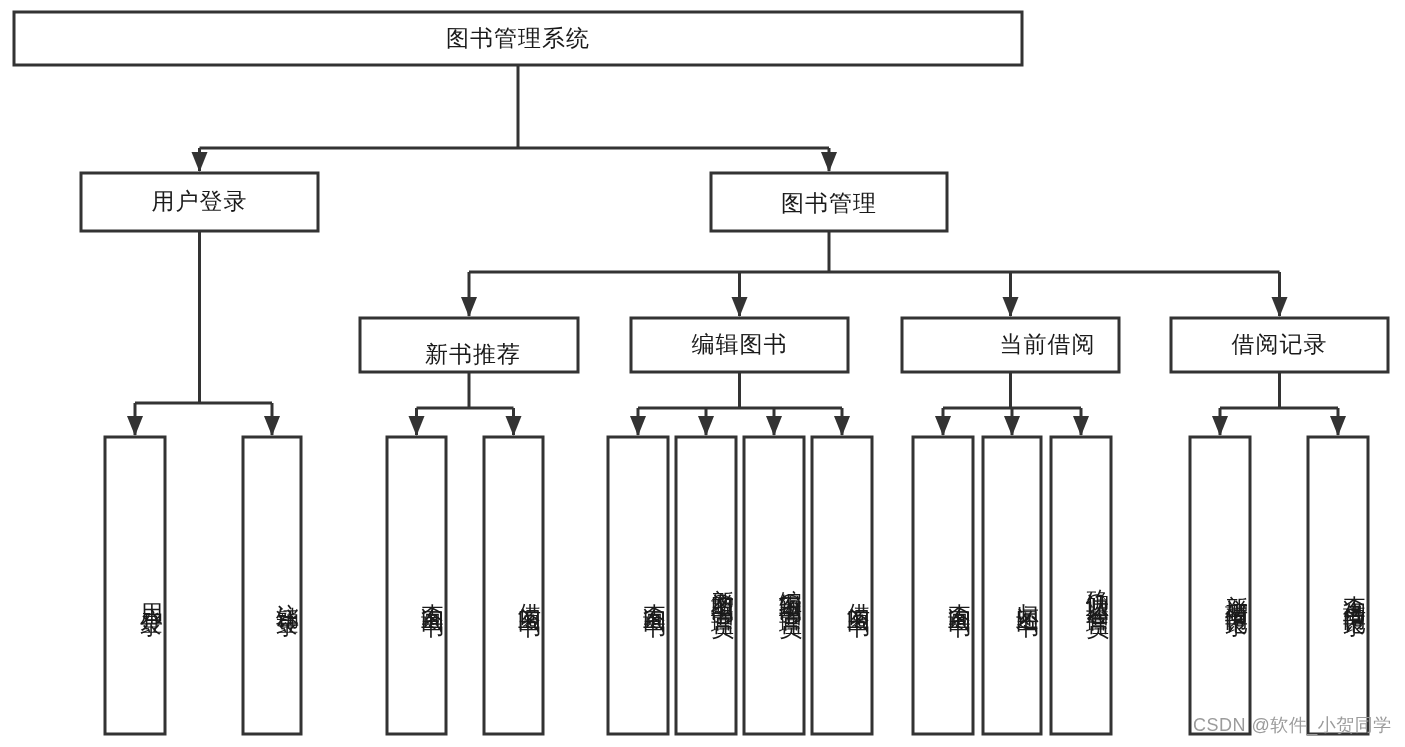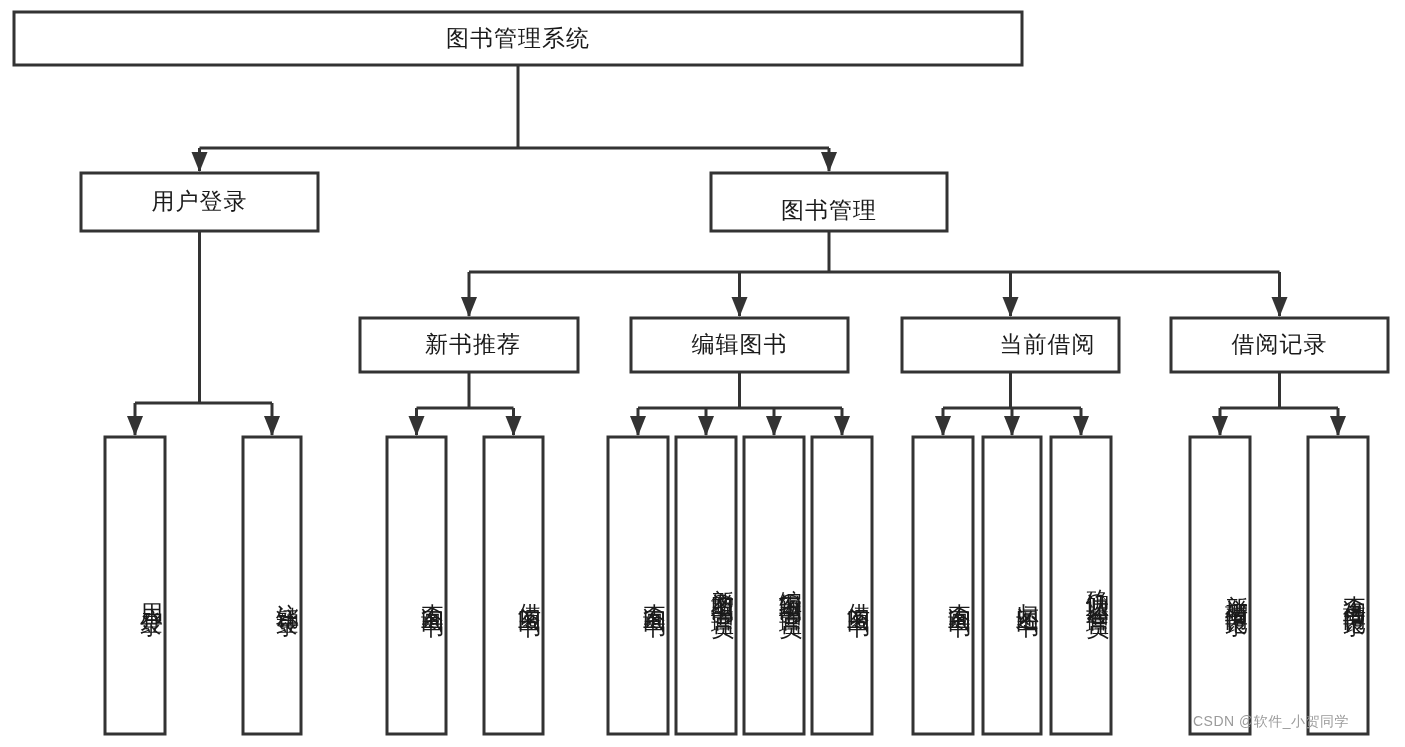--- a/index.html
+++ b/index.html
@@ -66,21 +66,21 @@
     justify-content: center;
     padding-top: 14px;
   }
   .node-label.vertical.tall-start {
     padding-top: 6px;
   }
   .watermark {
     position: absolute;
     left: 1193px;
     top: 713px;
-    font-size: 14px;
+    font-size: 18px;
     color: #9b9b9b;
     font-family: "Liberation Sans", sans-serif;
     white-space: nowrap;
     letter-spacing: 0.5px;
   }
 </style>
 </head>
 <body>
 
 <div id="diagram-root">
@@ -166,22 +166,22 @@
         <path d="M 1220 408 L 1220 435" class="connector"></path>
         <polygon points="1212,416 1228,416 1220,436" class="arrow-head"></polygon>
         <path d="M 1338 408 L 1338 435" class="connector"></path>
         <polygon points="1330,416 1346,416 1338,436" class="arrow-head"></polygon>
       </g>
   </svg>
 
   <div id="labels-layer">
       <div class="node-label horizontal" style="left: 14px; top: 12px; width: 1008px; height: 53px;">图书管理系统</div>
       <div class="node-label horizontal" style="left: 81px; top: 173px; width: 237px; height: 58px;">用户登录</div>
-      <div class="node-label horizontal" style="left: 711px; top: 180px; width: 236px; height: 62px;">图书管理</div>
-      <div class="node-label horizontal" style="left: 360px; top: 318px; width: 186px; height: 54px; padding-left: 40px;">新书推荐</div>
+      <div class="node-label horizontal" style="left: 711px; top: 173px; width: 236px; height: 62px;">图书管理</div>
+      <div class="node-label horizontal" style="left: 360px; top: 328px; width: 186px; height: 54px; padding-left: 40px;">新书推荐</div>
       <div class="node-label horizontal" style="left: 631px; top: 318px; width: 217px; height: 54px;">编辑图书</div>
       <div class="node-label horizontal" style="left: 902px; top: 318px; width: 217px; height: 54px; margin-left: 37px;">当前借阅</div>
       <div class="node-label horizontal" style="left: 1171px; top: 318px; width: 217px; height: 54px;">借阅记录</div>
       <div class="node-label vertical" style="left: 105px; top: 437px; width: 60px; height: 297px;">用户登录</div>
       <div class="node-label vertical" style="left: 243px; top: 437px; width: 58px; height: 297px;">注销登录</div>
       <div class="node-label vertical" style="left: 387px; top: 437px; width: 59px; height: 297px;">查询图书</div>
       <div class="node-label vertical" style="left: 484px; top: 437px; width: 59px; height: 297px;">借阅图书</div>
       <div class="node-label vertical" style="left: 608px; top: 437px; width: 60px; height: 297px;">查询图书</div>
       <div class="node-label vertical tall-start" style="left: 676px; top: 437px; width: 60px; height: 297px;">新增图书（管理员）</div>
       <div class="node-label vertical tall-start" style="left: 744px; top: 437px; width: 60px; height: 297px;">编辑图书（管理员）</div>

